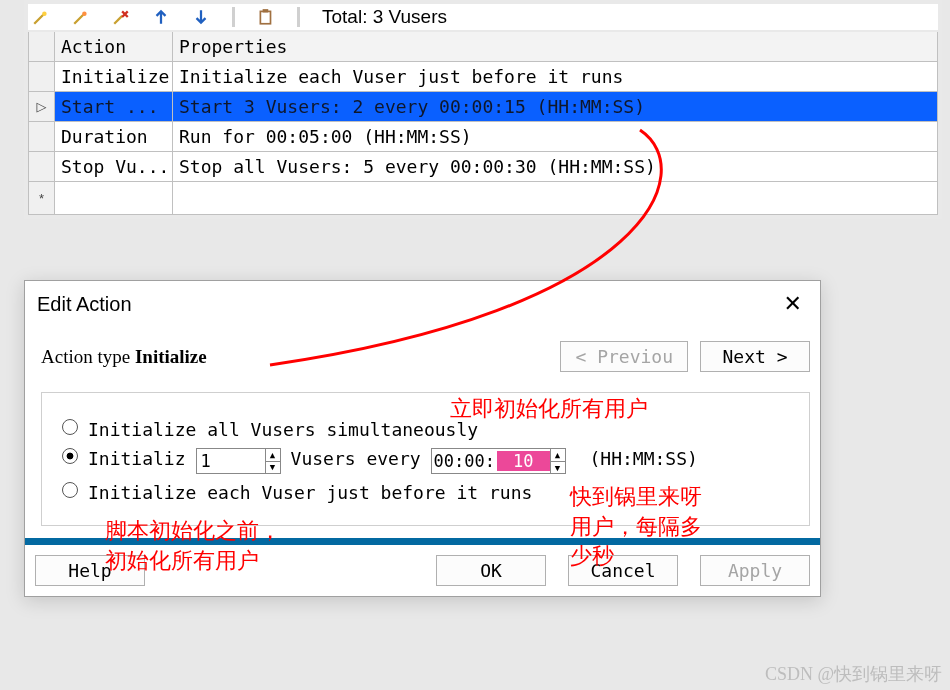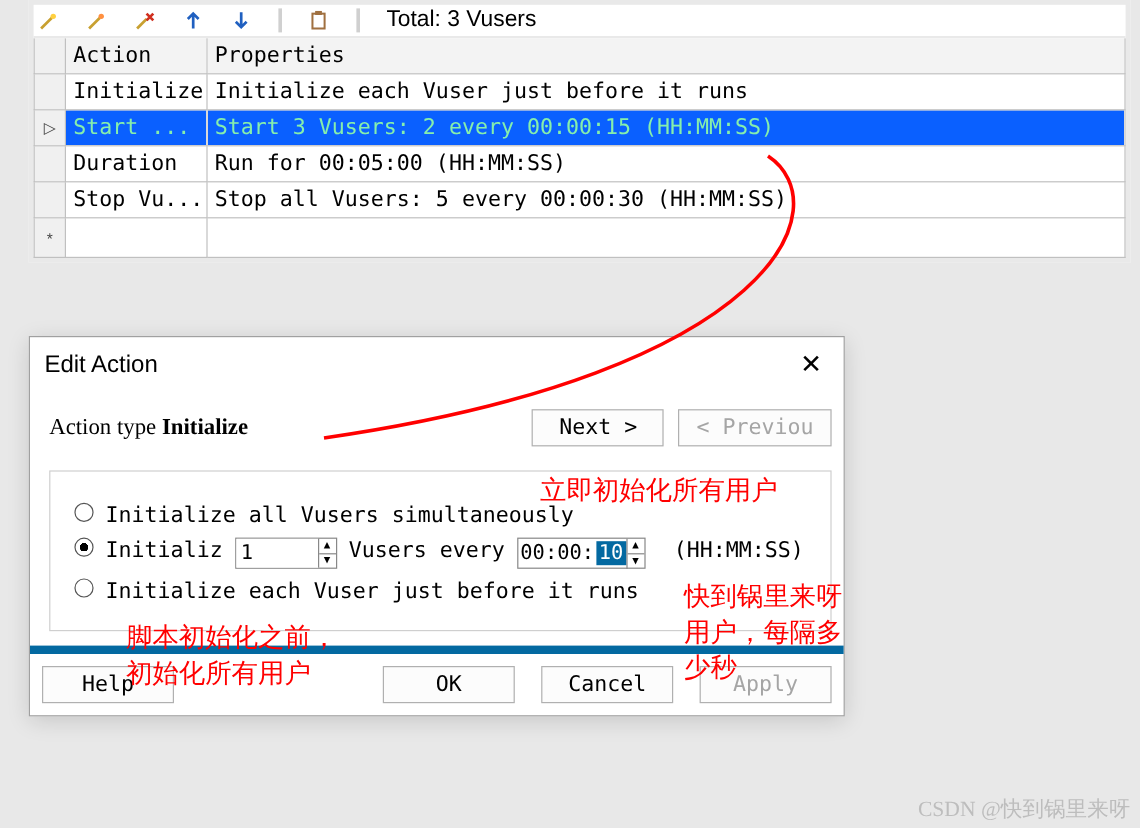--- a/index.html
+++ b/index.html
@@ -9,44 +9,44 @@
   .gs-toolbar{display:flex;align-items:center;padding:2px 4px;gap:22px;border-bottom:2px solid #e9e9e9;}
   .tb-icon{width:18px;height:18px;display:inline-block;}
   .sep{width:3px;height:20px;background:#d0d0d0;}
   .tb-total{font-size:19px;}
   .grid{width:100%;border-collapse:collapse;table-layout:fixed;}
   .grid th,.grid td{border:1px solid #c0c0c0;font-size:18px;padding:4px 6px;text-align:left;white-space:nowrap;overflow:hidden;font-weight:normal;}
   .grid th{background:#f3f3f3;border-top:none;margin-top:32px;}
   .grid .c0{width:26px;background:#f0f0f0;}
   .grid .c1{width:118px;}
   .grid td.c0{background:#f0f0f0;text-align:center;font-size:13px;color:#444;}
-  .grid tr.selected td.c1,.grid tr.selected td.c2{background:#0a60ff;color:#86efac;}
+  .grid tr.selected td.c1,.grid tr.selected td.c2{background:#0a60ff;color:#0f172a;}
   .grid tr.blank td{height:24px;}
-  .dialog{position:absolute;left:24px;top:280px;width:680px;background:#fff;border:1px solid #a0a0a0;box-shadow:0 4px 18px rgba(0,0,0,.15);box-sizing:border-box;}
+  .dialog{position:absolute;left:24px;top:280px;width:797px;background:#fff;border:1px solid #a0a0a0;box-shadow:0 4px 18px rgba(0,0,0,.15);box-sizing:border-box;}
   .dlg-title{display:flex;justify-content:space-between;align-items:center;padding:10px 12px;font-size:20px;}
   .close-x{font-size:22px;padding:0 6px;}
   .dlg-body{padding:6px 10px 12px 16px;}
   .action-row{display:flex;align-items:center;justify-content:space-between;margin:8px 0 20px 0;}
   .action-left{font-size:19px;font-family:Liberation Serif, serif;}
   .action-left b{font-weight:bold;}
   .nav-btns{display:flex;gap:12px;}
   .wbtn{border:1px solid #b0b0b0;background:#fcfcfc;font-size:18px;padding:4px 14px;min-width:110px;text-align:center;box-sizing:border-box;}
   .wbtn.dis{color:#a5a5a5;}
   .opts{border:1px solid #cfcfcf;padding:18px 14px 14px 20px;font-size:18px;}
   .opt{display:flex;align-items:flex-start;gap:10px;margin:8px 0;flex-wrap:wrap;}
   .radio{display:inline-block;width:14px;height:14px;border:1px solid #555;border-radius:50%;flex:0 0 14px;}
   .radio.on{background:radial-gradient(#000 0 35%,transparent 36%);}
   .spin{display:inline-flex;border:1px solid #888;height:24px;}
   .spin input{border:none;width:60px;font-size:17px;font-family:"NSimSun",monospace;padding:0 4px;}
   .spin .ar{display:flex;flex-direction:column;border-left:1px solid #888;font-size:9px;}
   .spin .ar span{width:14px;height:12px;display:flex;align-items:center;justify-content:center;border-bottom:1px solid #888;}
   .spin .ar span:last-child{border-bottom:none;}
   .timebox{display:inline-flex;border:1px solid #888;height:24px;align-items:center;font-family:"NSimSun",monospace;font-size:17px;}
   .timebox .t{padding:0 2px;}
-  .timebox .sel{background:#0369a1;color:#fff;padding:0 2px;}
+  .timebox .sel{background:#ec4899;color:#fff;padding:0 16px;}
   .timebox .ar{display:flex;flex-direction:column;border-left:1px solid #888;font-size:9px;}
   .timebox .ar span{width:14px;height:12px;display:flex;align-items:center;justify-content:center;border-bottom:1px solid #888;}
   .timebox .ar span:last-child{border-bottom:none;}
   .dlg-foot{border-top:7px solid #0369a1;padding:10px;display:flex;justify-content:space-between;}
   .dlg-foot .right{display:flex;gap:22px;}
   .anno{position:absolute;color:#ff0000;font-family:"Microsoft YaHei",SimSun;font-size:22px;font-weight:500;z-index:10;pointer-events:none;line-height:1.35;}
   .curve{position:absolute;pointer-events:none;z-index:9;}
   .wm{position:absolute;right:8px;bottom:4px;color:#bdbdbd;font-size:18px;font-family:"Microsoft YaHei";}
 </style>
 </head>
@@ -125,22 +125,22 @@
   <div class="dlg-title">
     <span>Edit Action</span>
     <span class="close-x">✕</span>
   </div>
   <div class="dlg-body">
     <div class="action-row">
       <span class="action-left mono">
         <span>Action type </span><b>Initialize</b>
       </span>
       <span class="nav-btns">
+        <span class="wbtn dis mono">&lt;  Previou</span>
         <span class="wbtn mono">Next  &gt;</span>
-        <span class="wbtn dis mono">&lt;  Previou</span>
       </span>
     </div>
     <div class="opts mono">
       <div class="opt">
         <span class="radio"></span>
         <span>Initialize all Vusers simultaneously</span>
       </div>
       <div class="opt">
         <span class="radio on"></span>
         <span>Initializ</span>

